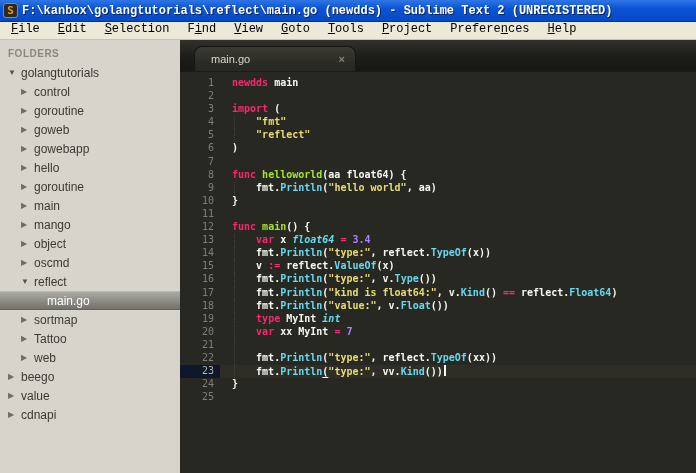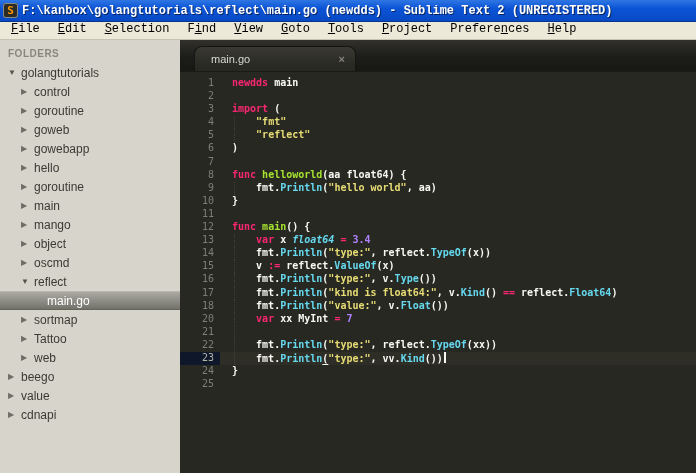--- a/index.html
+++ b/index.html
@@ -225,20 +225,21 @@
         <div class="code-line ind"><span class="gut">9</span><span class="txt"><span class="tk-p">    fmt.</span><span class="tk-c">Println</span><span class="tk-p">(</span><span class="tk-s">"hello world"</span><span class="tk-p">, aa)</span></span></div>
         <div class="code-line"><span class="gut">10</span><span class="txt"><span class="tk-p">}</span></span></div>
         <div class="code-line"><span class="gut">11</span><span class="txt"></span></div>
         <div class="code-line"><span class="gut">12</span><span class="txt"><span class="tk-k">func</span><span class="tk-f"> main</span><span class="tk-p">() {</span></span></div>
         <div class="code-line ind"><span class="gut">13</span><span class="txt"><span class="tk-p">    </span><span class="tk-k">var</span><span class="tk-p"> x </span><span class="tk-t">float64</span><span class="tk-p"> </span><span class="tk-k">=</span><span class="tk-p"> </span><span class="tk-n">3.4</span></span></div>
         <div class="code-line ind"><span class="gut">14</span><span class="txt"><span class="tk-p">    fmt.</span><span class="tk-c">Println</span><span class="tk-p">(</span><span class="tk-s">"type:"</span><span class="tk-p">, reflect.</span><span class="tk-c">TypeOf</span><span class="tk-p">(x))</span></span></div>
         <div class="code-line ind"><span class="gut">15</span><span class="txt"><span class="tk-p">    v </span><span class="tk-k">:=</span><span class="tk-p"> reflect.</span><span class="tk-c">ValueOf</span><span class="tk-p">(x)</span></span></div>
         <div class="code-line ind"><span class="gut">16</span><span class="txt"><span class="tk-p">    fmt.</span><span class="tk-c">Println</span><span class="tk-p">(</span><span class="tk-s">"type:"</span><span class="tk-p">, v.</span><span class="tk-c">Type</span><span class="tk-p">())</span></span></div>
         <div class="code-line ind"><span class="gut">17</span><span class="txt"><span class="tk-p">    fmt.</span><span class="tk-c">Println</span><span class="tk-p">(</span><span class="tk-s">"kind is float64:"</span><span class="tk-p">, v.</span><span class="tk-c">Kind</span><span class="tk-p">() </span><span class="tk-k">==</span><span class="tk-p"> reflect.</span><span class="tk-c">Float64</span><span class="tk-p">)</span></span></div>
         <div class="code-line ind"><span class="gut">18</span><span class="txt"><span class="tk-p">    fmt.</span><span class="tk-c">Println</span><span class="tk-p">(</span><span class="tk-s">"value:"</span><span class="tk-p">, v.</span><span class="tk-c">Float</span><span class="tk-p">())</span></span></div>
+        <div class="code-line ind"><span class="gut">19</span><span class="txt"><span class="tk-p">    </span><span class="tk-k">type</span><span class="tk-p"> MyInt </span><span class="tk-t">int</span></span></div>
         <div class="code-line ind"><span class="gut">20</span><span class="txt"><span class="tk-p">    </span><span class="tk-k">var</span><span class="tk-p"> xx MyInt </span><span class="tk-k">=</span><span class="tk-p"> </span><span class="tk-n">7</span></span></div>
         <div class="code-line ind"><span class="gut">21</span></div>
         <div class="code-line ind"><span class="gut">22</span><span class="txt"><span class="tk-p">    fmt.</span><span class="tk-c">Println</span><span class="tk-p">(</span><span class="tk-s">"type:"</span><span class="tk-p">, reflect.</span><span class="tk-c">TypeOf</span><span class="tk-p">(xx))</span></span></div>
         <div class="code-line cur ind"><span class="gut">23</span><span class="txt"><span class="tk-p">    fmt.</span><span class="tk-c">Println</span><span class="tk-b">(</span><span class="tk-s">"type:"</span><span class="tk-p">, vv.</span><span class="tk-c">Kind</span><span class="tk-p">())</span><span class="caret"></span></span></div>
         <div class="code-line"><span class="gut">24</span><span class="txt"><span class="tk-p">}</span></span></div>
         <div class="code-line"><span class="gut">25</span><span class="txt"></span></div>
       </div>
   </div>
 </div>
 

